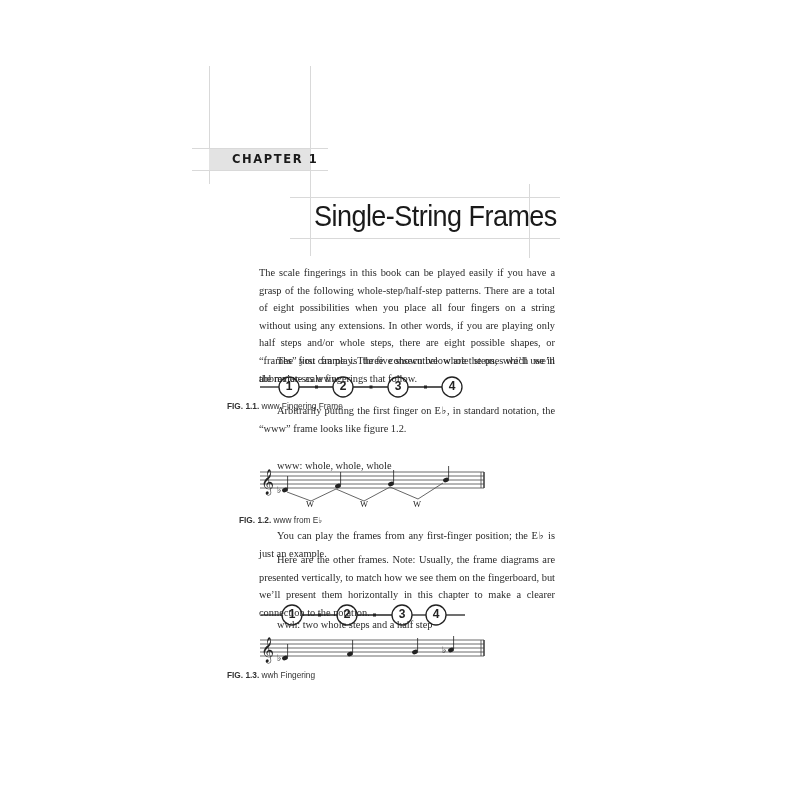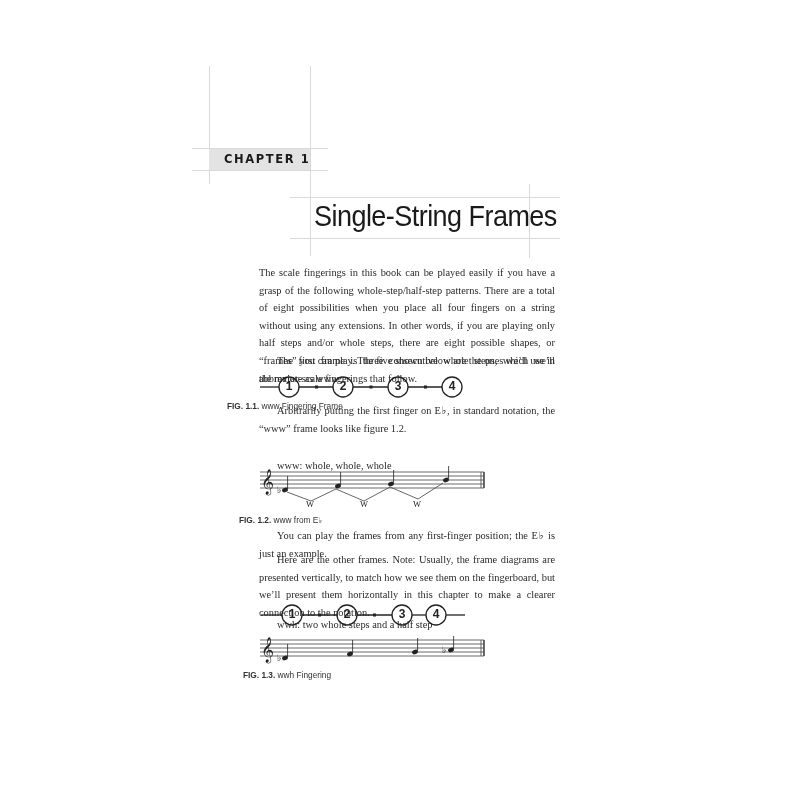--- a/index.html
+++ b/index.html
@@ -1,19 +1,19 @@
 <!DOCTYPE html>
 <html><head>
 <meta charset="utf-8">
 <style>
   html, body { margin:0; padding:0; background:#ffffff; }
   body { width:800px; height:800px; position:relative; overflow:hidden; font-family:"Liberation Serif", serif; color:#231f20; }
   .gl { position:absolute; background:#d9d9d9; }
   .chapter-band { position:absolute; left:209px; top:149px; width:101px; height:21px; background:#e3e3e3; }
-  .chapter-label { position:absolute; left:224px; top:152px; font-family:"DejaVu Sans", sans-serif; font-weight:bold; font-size:11.5px; letter-spacing:1.6px; color:#1a1a1a; }
+  .chapter-label { position:absolute; left:232px; top:152px; font-family:"DejaVu Sans", sans-serif; font-weight:bold; font-size:11.5px; letter-spacing:1.6px; color:#1a1a1a; }
   .title { position:absolute; left:314px; top:199px; font-family:"Liberation Sans", sans-serif; font-size:30px; letter-spacing:-0.6px; color:#1a1a1a; transform:scaleX(0.9); transform-origin:left top; white-space:nowrap; }
   .para { position:absolute; left:259px; width:296px; font-size:10.4px; line-height:17.6px; text-align:justify; color:#2a2a2a; }
   .para.indent { text-indent:18px; }
   .para.last-left { text-align-last:left; }
   .line { position:absolute; font-size:10.4px; line-height:17.6px; color:#2a2a2a; white-space:nowrap; }
   .caption { position:absolute; left:227px; font-family:"Liberation Sans", sans-serif; font-size:8.3px; color:#333; white-space:nowrap; }
   .caption b { font-weight:bold; }
   svg { position:absolute; overflow:visible; }
 </style>
 </head>
@@ -146,16 +146,16 @@
     <ellipse cx="350" cy="654" rx="3" ry="2.2" transform="rotate(-20 350 654)"></ellipse>
     <line x1="352.6" y1="653" x2="352.6" y2="640" stroke="#222" stroke-width="0.8"></line>
     <ellipse cx="415" cy="652" rx="3" ry="2.2" transform="rotate(-20 415 652)"></ellipse>
     <line x1="417.6" y1="651" x2="417.6" y2="638" stroke="#222" stroke-width="0.8"></line>
     <text x="442" y="653" font-family="DejaVu Sans, sans-serif" font-size="9" fill="#222">♭</text>
     <ellipse cx="451" cy="650" rx="3" ry="2.2" transform="rotate(-20 451 650)"></ellipse>
     <line x1="453.6" y1="649" x2="453.6" y2="636" stroke="#222" stroke-width="0.8"></line>
   </g>
 </svg>
 
-<div class="caption" style="top:670px;margin-left:16px;">
+<div class="caption" style="top:670px;">
   <b>FIG. 1.3.</b>
   <span>wwh Fingering</span>
 </div>
 
 </body></html>

